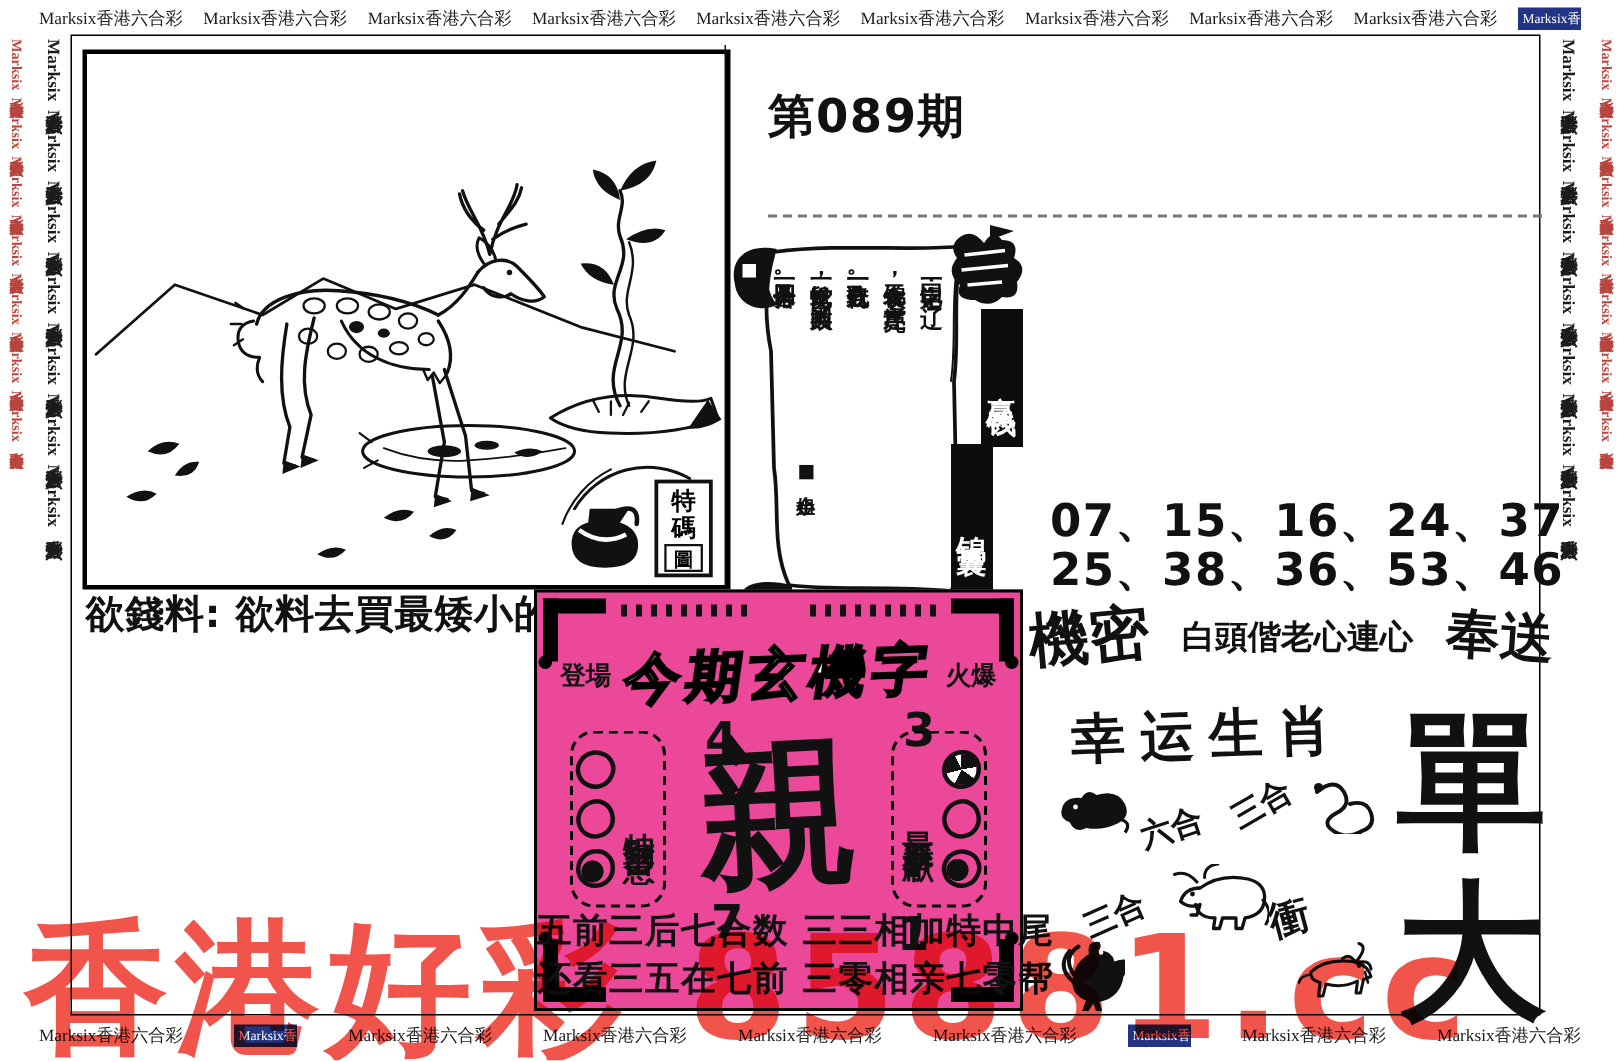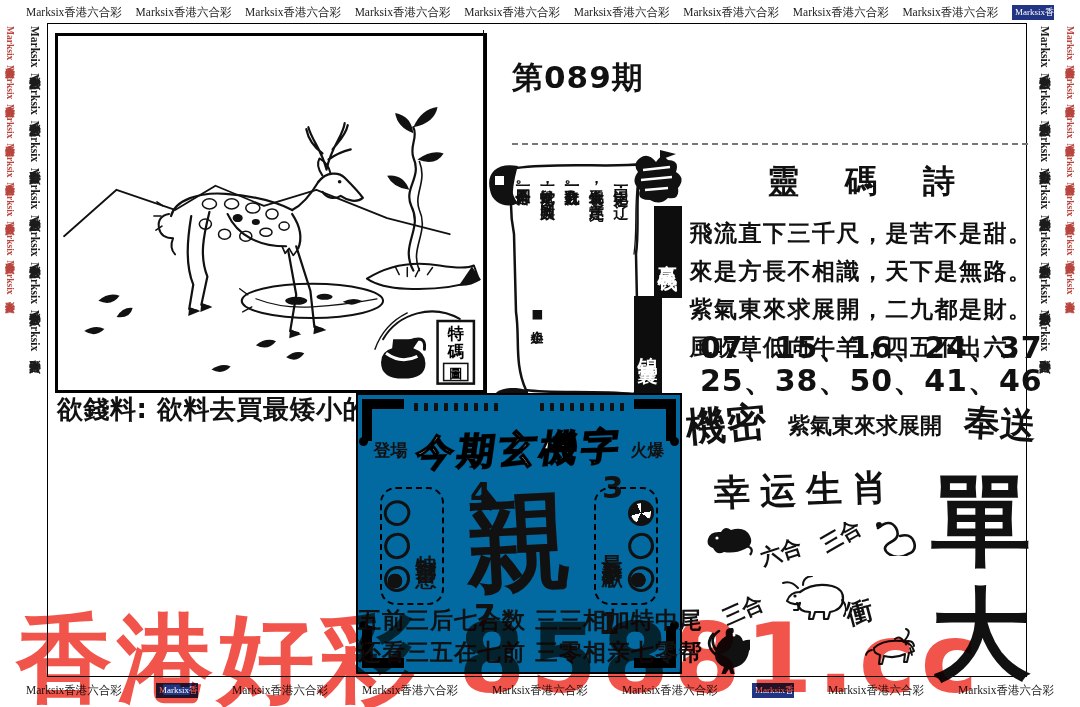--- a/index.html
+++ b/index.html
@@ -51,21 +51,21 @@
   
   .zodiac-title{position:absolute;left:714px;top:466px;font-family:"DejaVu Serif","Liberation Serif",serif;
       font-size:36px;font-weight:bold;letter-spacing:10px;transform:rotate(-2deg);white-space:nowrap;}
   .zfield{position:absolute;left:688px;top:512px;width:250px;height:164px;}
   .zfield .zi{position:absolute;}
   .zlab{font-family:"DejaVu Serif","Liberation Serif",serif;font-weight:bold;font-size:21px;white-space:nowrap;}
   .bigchar{position:absolute;left:926px;width:110px;text-align:center;font-family:"DejaVu Serif","Liberation Serif",serif;
       font-size:100px;font-weight:bold;line-height:1;}
   #big-top{top:470px;} #big-bottom{top:584px;}
   
-  .mystery{position:absolute;left:356px;top:393px;width:322px;height:277px;border:2.5px solid #000;background:#0369a1;}
+  .mystery{position:absolute;left:356px;top:393px;width:322px;height:277px;border:2.5px solid #000;background:#ec4899;}
   .corner{position:absolute;width:42px;height:42px;}
   .corner::before{content:"";position:absolute;inset:0;border-top:10px solid #000;border-left:10px solid #000;}
   .corner::after{content:"";position:absolute;width:9px;height:9px;background:#000;border-radius:50%;left:-3px;top:38px;}
   #c-tl{left:4px;top:4px;} #c-tr{right:4px;top:4px;transform:scaleX(-1);}
   #c-bl{left:4px;bottom:4px;transform:scaleY(-1);} #c-br{right:4px;bottom:4px;transform:scale(-1,-1);}
   .orn{position:absolute;top:8px;height:8px;width:84px;background:repeating-linear-gradient(90deg,#111 0 4px,transparent 4px 10px);}
   #orn-l{left:56px;} #orn-r{right:56px;}
   .m-title-row{position:absolute;left:0;right:0;top:30px;display:flex;justify-content:center;align-items:center;gap:9px;}
   .m-small{font-size:17px;font-weight:bold;}
   .m-title{font-family:"DejaVu Serif","Liberation Serif",serif;font-size:37px;font-weight:bold;color:#fff;
@@ -228,38 +228,29 @@
     <div class="sig">■金小姐</div>
     <svg class="moneybag" viewBox="0 0 54 58">
       <path d="M26,14 Q18,4 10,10 Q2,16 8,24 Q0,34 10,42 Q6,52 20,52 Q30,58 38,50 Q50,52 48,40 Q56,30 46,24 Q50,12 38,12 Q32,4 26,14 Z" fill="#111"></path>
       <path d="M13,22 L40,19 M11,32 L42,29 M15,42 L38,40" stroke="#fff" stroke-width="2.5" fill="none"></path>
       <path d="M30,12 L30,2 L46,6 Z" fill="#111"></path>
     </svg>
     <div id="banner1" class="banner">赢钱</div>
     <div id="banner2" class="banner">锦囊</div>
   </div>
 
-  <div class="poem">
-    <div class="poem-title">靈碼詩</div>
-    <div class="poem-lines">
-      <div>飛流直下三千尺，是苦不是甜。</div>
-      <div>來是方長不相識，天下是無路。</div>
-      <div>紫氣東來求展開，二九都是財。</div>
-      <div>風吹草低向牛羊，四五不出六。</div>
-    </div>
-  </div>
   <div class="numbers">
     <div>07、15、16、24、37</div>
-    <div>25、38、50、41、46</div>
+    <div>25、38、36、53、46</div>
   </div>
 
   <div class="secret">
     <div class="big lbl">機密</div>
     <div class="mid">
-      <div>紫氣東來求展開</div>
+      <div>白頭偕老心連心</div>
     </div>
     <div class="big gift">奉送</div>
   </div>
 
   <div class="zodiac-title">幸运生肖</div>
   <div class="zfield">
     <svg class="zi" style="left:16px;top:14px;width:50px;height:32px" viewBox="0 0 50 32">
       <path d="M9,22 q-7,-2 -5,-9 q2,-8 13,-7 q4,-7 10,-2 q14,-4 19,6 q4,9 -5,13 q-10,5 -21,3 q-7,4 -11,-4 Z" fill="#111"></path>
       <path d="M42,20 q9,2 4,9" stroke="#111" stroke-width="2.2" fill="none"></path>
       <circle cx="13" cy="12" r="1.6" fill="#fff"></circle>

